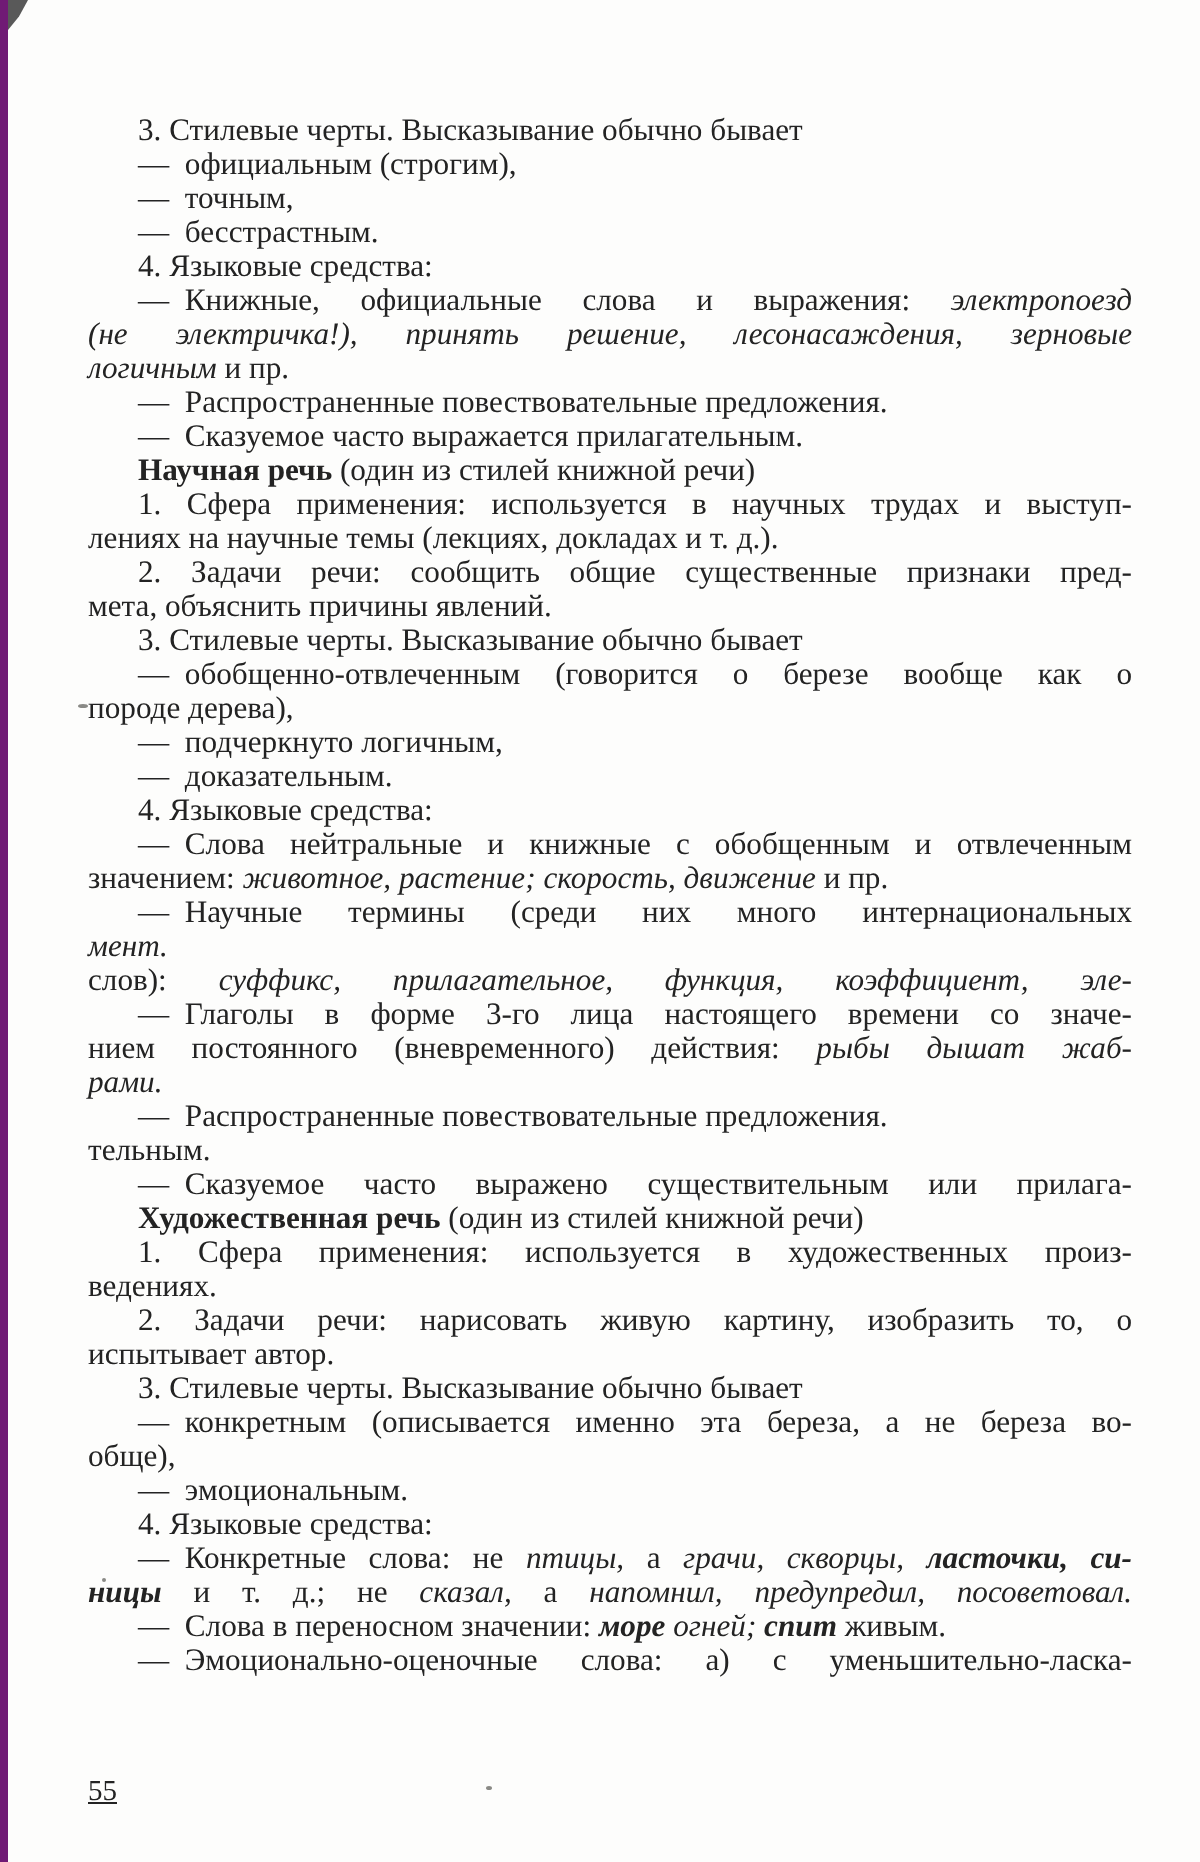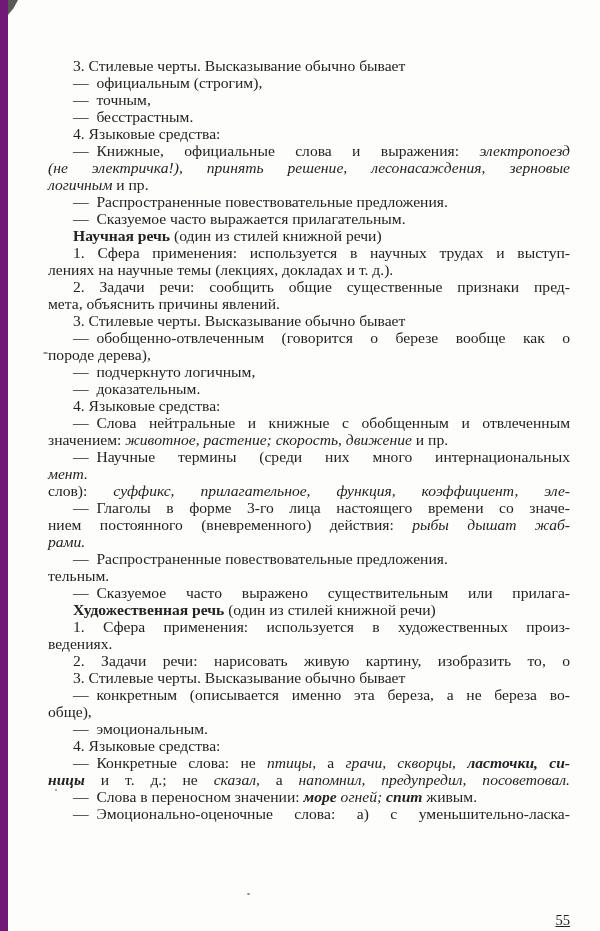--- a/index.html
+++ b/index.html
@@ -11,21 +11,21 @@
     height: 931px;
     position: relative;
     overflow: hidden;
     background: #f2f2f0;
     font-family: "Liberation Serif", serif;
   }
   .page {
     position: absolute;
     inset: 0;
     background: var(--paper, #fdfdfc);
-    border-left: 8px solid #701a75;
+    border-left: 4px solid #701a75;
     box-sizing: border-box;
   }
   .corner-mark {
     position: absolute;
     top: 0;
     left: 0;
     width: 10px;
     height: 15px;
     background: #3c3c3c;
     clip-path: polygon(0 0, 100% 0, 55% 55%, 0 100%);
@@ -54,23 +54,22 @@
     text-align-last: justify;
     text-justify: inter-word;
   }
   .s-r { font-style: normal; font-weight: normal; }
   .s-i { font-style: italic; }
   .s-b { font-weight: bold; text-align: right; }
   .s-bi { font-weight: bold; font-style: italic; }
   .page-number {
     position: absolute;
     left: 40px;
-    top: 912px;
+    top: 888px;
     width: 522px;
-    text-align: right;
     color: var(--ink, #222);
     font-size: 14.5px;
     text-decoration: underline;
   }
 </style>
 </head>
 <body>
 
 <div class="page">
   <div class="corner-mark"></div>
@@ -107,20 +106,21 @@
       <div class="line indent justify"><span class="s-r">— Глаголы в форме 3-го лица настоящего времени со значе-</span></div>
       <div class="line justify"><span class="s-r">нием постоянного (вневременного) действия: </span><span class="s-i">рыбы дышат жаб-</span></div>
       <div class="line"><span class="s-i">рами.</span></div>
       <div class="line indent"><span class="s-r">— Распространенные повествовательные предложения.</span></div>
       <div class="line"><span class="s-r">тельным.</span></div>
       <div class="line indent justify"><span class="s-r">— Сказуемое часто выражено существительным или прилага-</span></div>
       <div class="line indent"><span class="s-b">Художественная речь</span><span class="s-r"> (один из стилей книжной речи)</span></div>
       <div class="line indent justify"><span class="s-r">1. Сфера применения: используется в художественных произ-</span></div>
       <div class="line"><span class="s-r">ведениях.</span></div>
       <div class="line indent justify"><span class="s-r">2. Задачи речи: нарисовать живую картину, изобразить то, о</span></div>
+      <div class="line"><span class="s-r">испытывает автор.</span></div>
       <div class="line indent"><span class="s-r">3. Стилевые черты. Высказывание обычно бывает</span></div>
       <div class="line indent justify"><span class="s-r">— конкретным (описывается именно эта береза, а не береза во-</span></div>
       <div class="line"><span class="s-r">обще),</span></div>
       <div class="line indent"><span class="s-r">— эмоциональным.</span></div>
       <div class="line indent"><span class="s-r">4. Языковые средства:</span></div>
       <div class="line indent justify"><span class="s-r">— Конкретные слова: не </span><span class="s-i">птицы,</span><span class="s-r"> а </span><span class="s-i">грачи, скворцы, </span><span class="s-bi">ласточки, си-</span></div>
       <div class="line justify"><span class="s-bi">ницы</span><span class="s-r"> и т. д.; не </span><span class="s-i">сказал,</span><span class="s-r"> а </span><span class="s-i">напомнил, предупредил, посоветовал.</span></div>
       <div class="line indent"><span class="s-r">— Слова в переносном значении: </span><span class="s-bi">море </span><span class="s-i">огней; </span><span class="s-bi">спит</span><span class="s-r"> живым.</span></div>
       <div class="line indent justify"><span class="s-r">— Эмоционально-оценочные слова: а) с уменьшительно-ласка-</span></div>
     </div>

